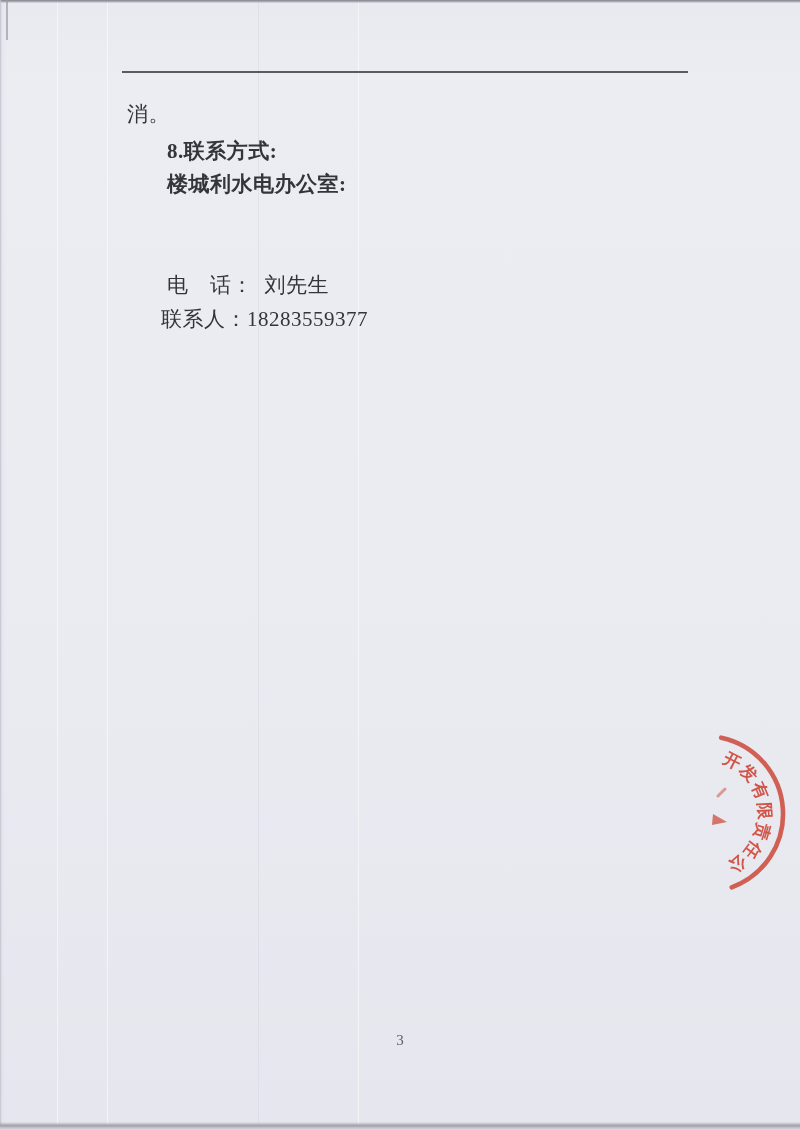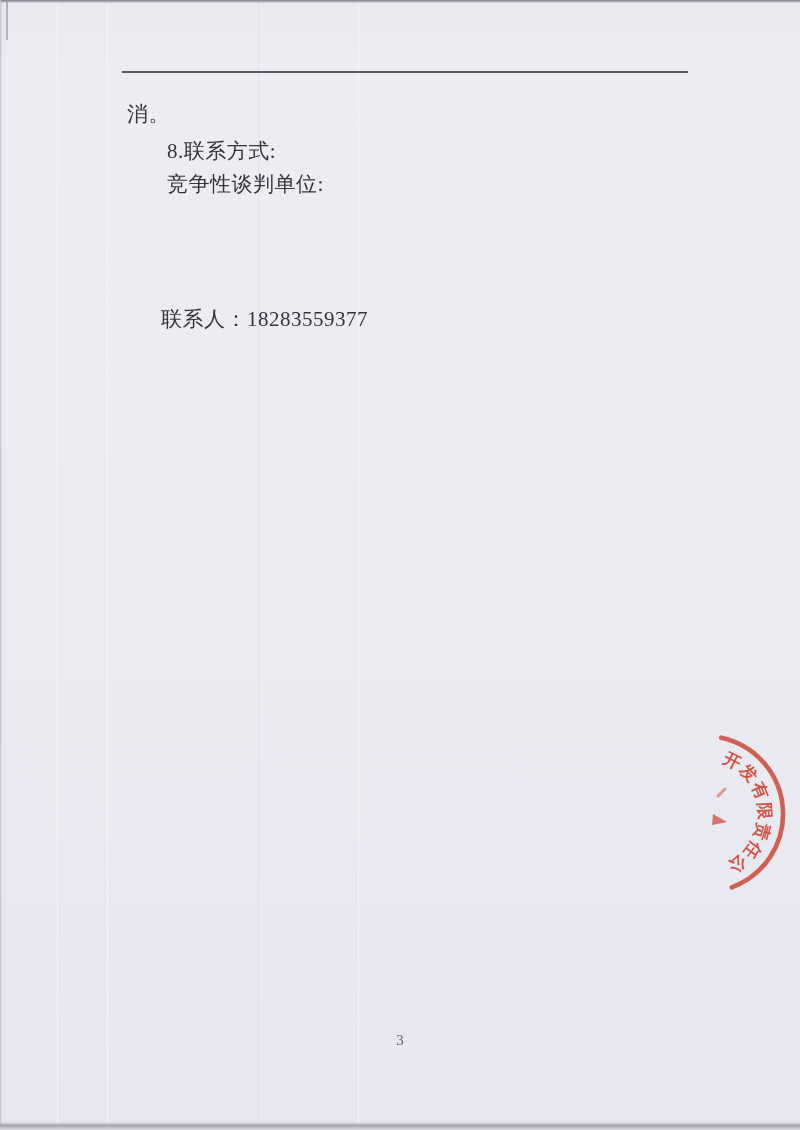--- a/index.html
+++ b/index.html
@@ -50,21 +50,21 @@
   }
 
   .txt {
     position: absolute;
     color: #34343b;
     font-size: 21px;
     line-height: 26px;
     letter-spacing: 0.5px;
     white-space: pre;
   }
-  .txt.bold { font-weight: normal; }
+  .txt.bold { font-weight: bold; }
 
   .pagenum {
     position: absolute; top: 1032px; left: 0; width: 800px;
     text-align: center;
     font-size: 15px; color: #5f5f68;
   }
 
   .stamp {
     position: absolute; left: 600px; top: 700px;
     width: 200px; height: 230px;
@@ -90,24 +90,25 @@
   <div class="edge-top"></div>
   <div class="edge-left"></div>
   <div class="edge-tick"></div>
 
   <div class="rule"></div>
 
   <div class="txt" style="left:127px; top:101px;">消。</div>
 
   <div class="txt bold" style="left:167px; top:138px;">8.联系方式:</div>
 
-  <div class="txt bold" style="left:167px; top:171px;">竞争性谈判单位:</div>
+  <div class="txt bold" style="left:167px; top:171px;">楼城利水电办公室:</div>
 
 
 
+  <div class="txt" style="left:167px; top:272px;">电　话：  刘先生</div>
 
   <div class="txt" style="left:161px; top:306px;">联系人：18283559377</div>
 
 
   <svg class="stamp" viewBox="0 0 200 230">
 
     <path d="M 121.2 37.7 A 78 78 0 0 1 131.7 187.3" fill="none" stroke="#cc4434" stroke-width="4.6" stroke-linecap="round" opacity="0.9"></path>
 
     <text x="0" y="0" transform="translate(131.3,62.3) rotate(27)" text-anchor="middle" dominant-baseline="middle">开</text>
     <text x="0" y="0" transform="translate(147.4,74.4) rotate(47)" text-anchor="middle" dominant-baseline="middle">发</text>

